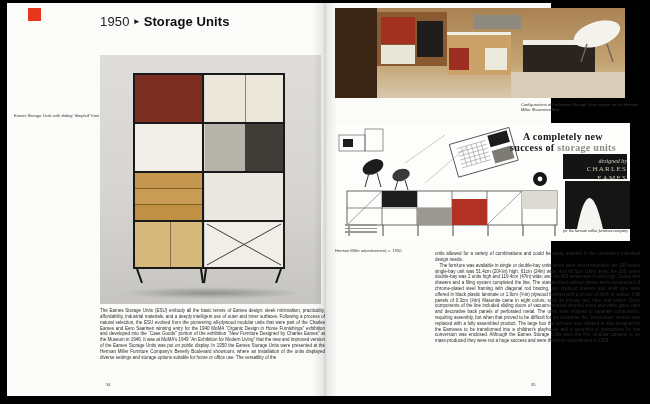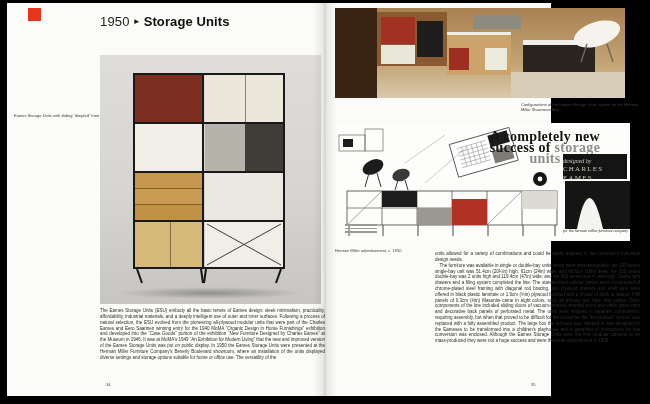--- a/index.html
+++ b/index.html
@@ -40,26 +40,26 @@
   .pn-left{left:99px;top:379px;width:30px;height:10px;}
 
   
   .photo-showroom{position:absolute;left:328px;top:5px;width:290px;height:90px;overflow:hidden;
     background:linear-gradient(180deg,#a98253 0%,#c3a271 60%,#d8c9ad 100%);}
   .ph{position:absolute;}
   .cap-config{left:514px;top:99px;width:118px;height:16px;}
 
   .ad{position:absolute;left:328px;top:120px;width:295px;height:118px;background:#fdfdfb;}
   .ad svg{position:absolute;left:0;top:0;}
-  .ad-headline{position:absolute;left:140px;top:8px;width:140px;text-align:center;
-    font-family:"Liberation Serif", serif;font-weight:bold;font-size:14px;line-height:11px;
+  .ad-headline{position:absolute;left:158px;top:8px;width:140px;text-align:center;
+    font-family:"Liberation Serif", serif;font-weight:bold;font-size:10px;line-height:11px;
     color:#141414;letter-spacing:.3px;}
   .ad-headline .accent{color:#8f8d88;}
   .designed-box{position:absolute;left:228px;top:31px;width:64px;height:25px;background:#141414;
-    text-align:left;color:#cdc8ba;}
+    text-align:right;color:#cdc8ba;}
   .designed-box .db1{font-family:"Liberation Serif", serif;font-style:italic;font-size:6px;line-height:8px;padding-top:3px;}
   .designed-box .db2{font-family:"Liberation Serif", serif;font-size:7px;letter-spacing:1.2px;line-height:9px;}
   .ad-blackrect{position:absolute;left:230px;top:58px;width:65px;height:48px;background:#151515;}
   .ad-tagline-wrap{left:150px;top:105px;width:143px;height:12px;}
   .ad-tagline{font-family:"Liberation Serif", serif;font-style:italic;font-size:8px;line-height:10px;
     color:#1a1a1a;text-align:right;}
   .smallprint{position:absolute;left:10px;top:101px;}
   .smallprint div{width:32px;height:1.5px;background:#9a9a94;margin-bottom:2px;}
 
   .cap-ad{left:328px;top:245px;width:112px;height:12px;}

